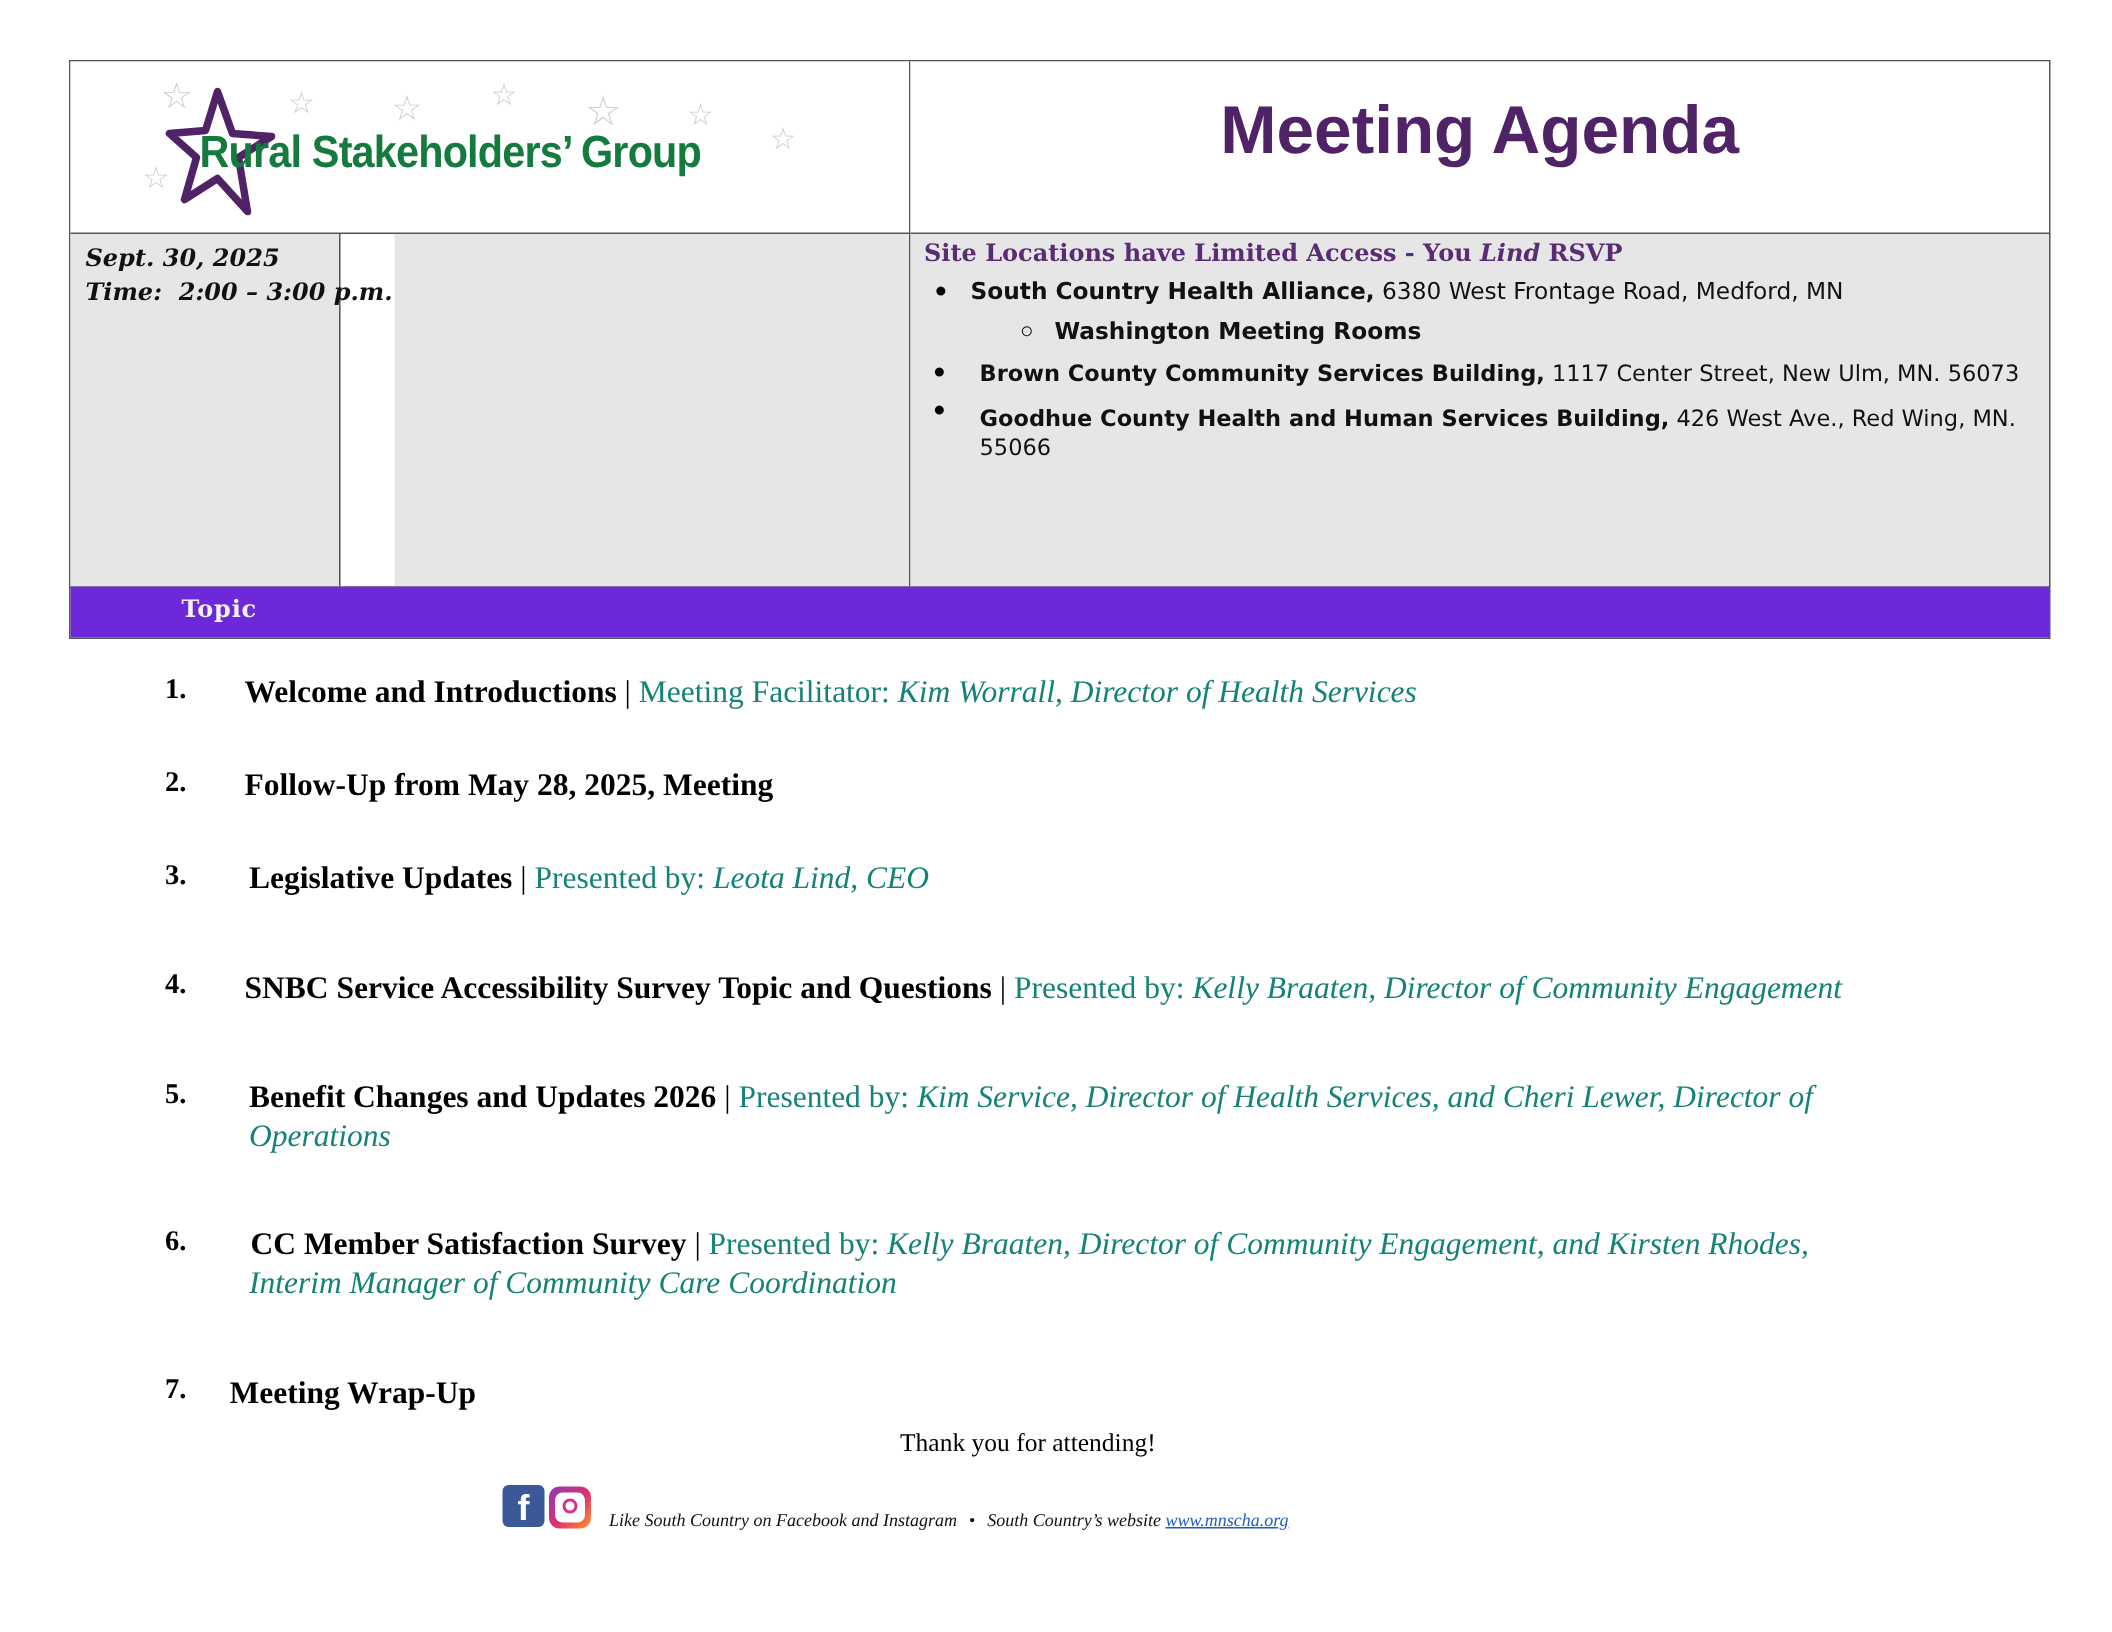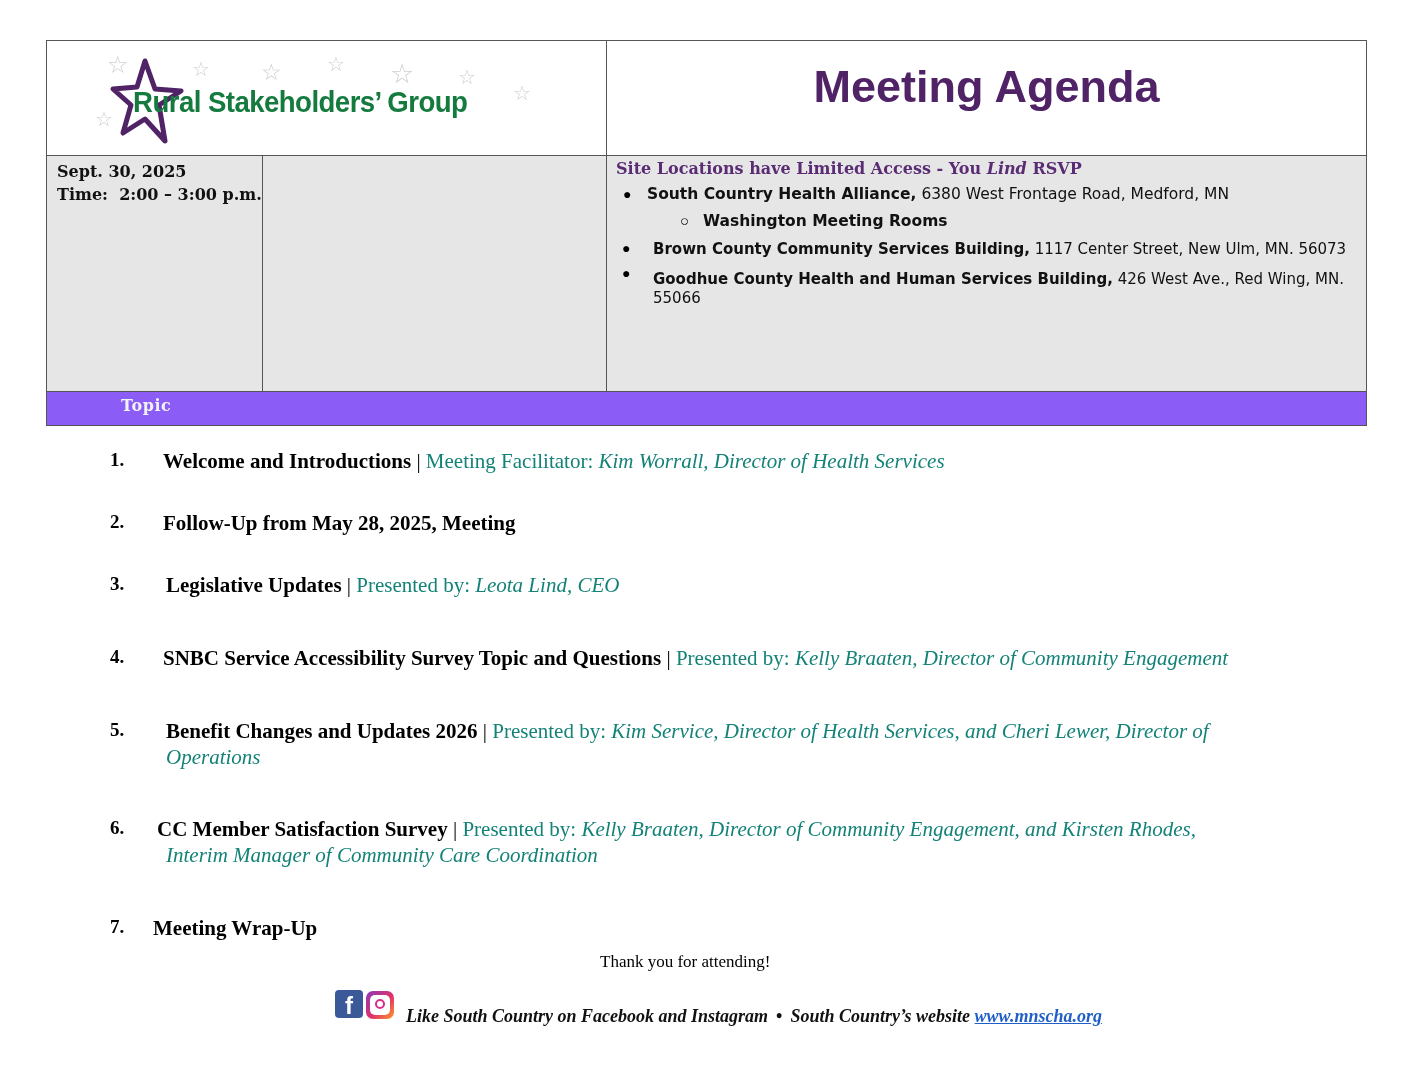--- a/index.html
+++ b/index.html
@@ -3,24 +3,24 @@
   <meta charset="utf-8">
   <style>
     * { box-sizing: border-box; margin: 0; padding: 0; }
     html, body { width: 1408px; height: 1088px; background: #ffffff; overflow: hidden; }
     body { position: relative; font-family: "Liberation Serif", serif; color: #000; }
 
     .header-table { position: absolute; left: 46px; top: 40px; width: 1321px; height: 386px; border: 1.5px solid #555; }
     .cell { position: absolute; }
     .logo-cell { left: 0; top: 0; width: 560px; height: 115px; background: #fff; border-right: 1.5px solid #555; border-bottom: 1.5px solid #555; }
     .title-cell { left: 560px; top: 0; width: 759px; height: 115px; background: #fff; border-bottom: 1.5px solid #555; }
-    .date-cell { left: 0; top: 115px; width: 216px; height: 235px; background: #e6e6e6; border-right: 1.5px solid #555; }
+    .date-cell { left: 0; top: 115px; width: 180px; height: 235px; background: #e6e6e6; border-right: 1.5px solid #555; font-style: italic; }
     .blank-cell { left: 216px; top: 115px; width: 344px; height: 235px; background: #e6e6e6; border-right: 1.5px solid #555; }
     .sites-cell { left: 560px; top: 115px; width: 759px; height: 235px; background: #e6e6e6; }
-    .topic-bar { left: 0; top: 350px; width: 1319px; height: 34px; background: #8b5cf6; border-top: 1.5px solid #555; }
+    .topic-bar { left: 0; top: 350px; width: 1319px; height: 34px; background: #6d28d9; border-top: 1.5px solid #555; }
 
     .title { position: absolute; left: 0; right: 0; top: 20px; text-align: center; font-family: "Liberation Sans", sans-serif; font-weight: bold; font-size: 45px; color: #4f2366; }
 
     .logo-star-big { position: absolute; left: 62px; top: 16px; }
     .logo-text { position: absolute; left: 86px; top: 44px; font-family: "Liberation Sans", sans-serif; font-weight: bold; font-size: 30px; color: #157a3e; letter-spacing: -0.6px; transform: scaleX(0.92); transform-origin: left center; }
     .small-star { position: absolute; color: #cfcfcf; font-size: 20px; line-height: 1; }
 
     .date-text { position: absolute; left: 10px; top: 4px; font-family: "DejaVu Serif", serif; font-weight: bold; font-size: 16px; line-height: 23px; color: #111; white-space: pre; }
 
     .sites-heading { position: absolute; left: 9px; top: 3px; font-family: "DejaVu Serif", serif; font-weight: bold; font-size: 16px; color: #5a2c74; }
@@ -38,21 +38,21 @@
     .pres-label { color: #138277; }
     .pres-names { color: #138277; font-style: italic; }
 
     .thanks { position: absolute; left: 600px; top: 952px; font-size: 17px; color: #000000; }
 
     .footer { position: absolute; left: 335px; top: 990px; height: 34px; }
     .fb-icon { position: absolute; left: 0; top: 0; width: 28px; height: 28px; background: #3b5998; border-radius: 4px; color: #fff; font-family: "Liberation Sans", sans-serif; font-weight: bold; font-size: 24px; text-align: center; line-height: 32px; }
     .ig-icon { position: absolute; left: 31px; top: 1px; width: 28px; height: 28px; border-radius: 7px; background: linear-gradient(135deg, #8a3ab9, #e1306c 55%, #fd9a26); }
     .ig-inner { position: absolute; left: 4px; top: 4px; width: 20px; height: 20px; border-radius: 5px; background: #fff; }
     .ig-circle { position: absolute; left: 5px; top: 4px; width: 10px; height: 10px; border: 2.5px solid #d52f87; border-radius: 50%; }
-    .footer-text { position: absolute; left: 71px; top: 16px; font-family: "Liberation Serif", serif; font-size: 18px; font-weight: bold; font-style: italic; white-space: nowrap; color: #111; }
+    .footer-text { position: absolute; left: 71px; top: 16px; font-family: "Liberation Serif", serif; font-size: 12px; font-weight: normal; font-style: italic; white-space: nowrap; color: #111; }
     .footer-text a { color: #1f5fc7; text-decoration: underline; }
     .dot { padding: 0 8px; font-style: normal; }
   </style>
 </head>
 <body>
 
 <div class="header-table">
   <div class="cell logo-cell">
     <span class="small-star" style="left:60px;top:12px;font-size:24px;">☆</span>
     <span class="small-star" style="left:145px;top:18px;">☆</span>
@@ -124,21 +124,21 @@
 
   <div class="agenda-num" style="left:110px;top:719px;">5.</div>
   <div class="agenda-item" style="left:166px;top:718px;">
     <span class="agenda-title">Benefit Changes and Updates 2026</span><span class="sep"> | </span><span class="pres-label">Presented by: </span><span class="pres-names">Kim Service, Director of Health Services, and Cheri Lewer, Director of</span>
   </div>
   <div class="agenda-item" style="left:166px;top:744px;">
     <span class="pres-names">Operations</span>
   </div>
 
   <div class="agenda-num" style="left:110px;top:817px;">6.</div>
-  <div class="agenda-item" style="left:157px;top:816px;">
+  <div class="agenda-item" style="left:167px;top:816px;">
     <span class="agenda-title">CC Member Satisfaction Survey</span><span class="sep"> | </span><span class="pres-label">Presented by: </span><span class="pres-names">Kelly Braaten, Director of Community Engagement, and Kirsten Rhodes,</span>
   </div>
   <div class="agenda-item" style="left:166px;top:842px;">
     <span class="pres-names">Interim Manager of Community Care Coordination</span>
   </div>
 
   <div class="agenda-num" style="left:110px;top:916px;">7.</div>
   <div class="agenda-item" style="left:153px;top:915px;">
     <span class="agenda-title">Meeting Wrap-Up</span>
   </div>

